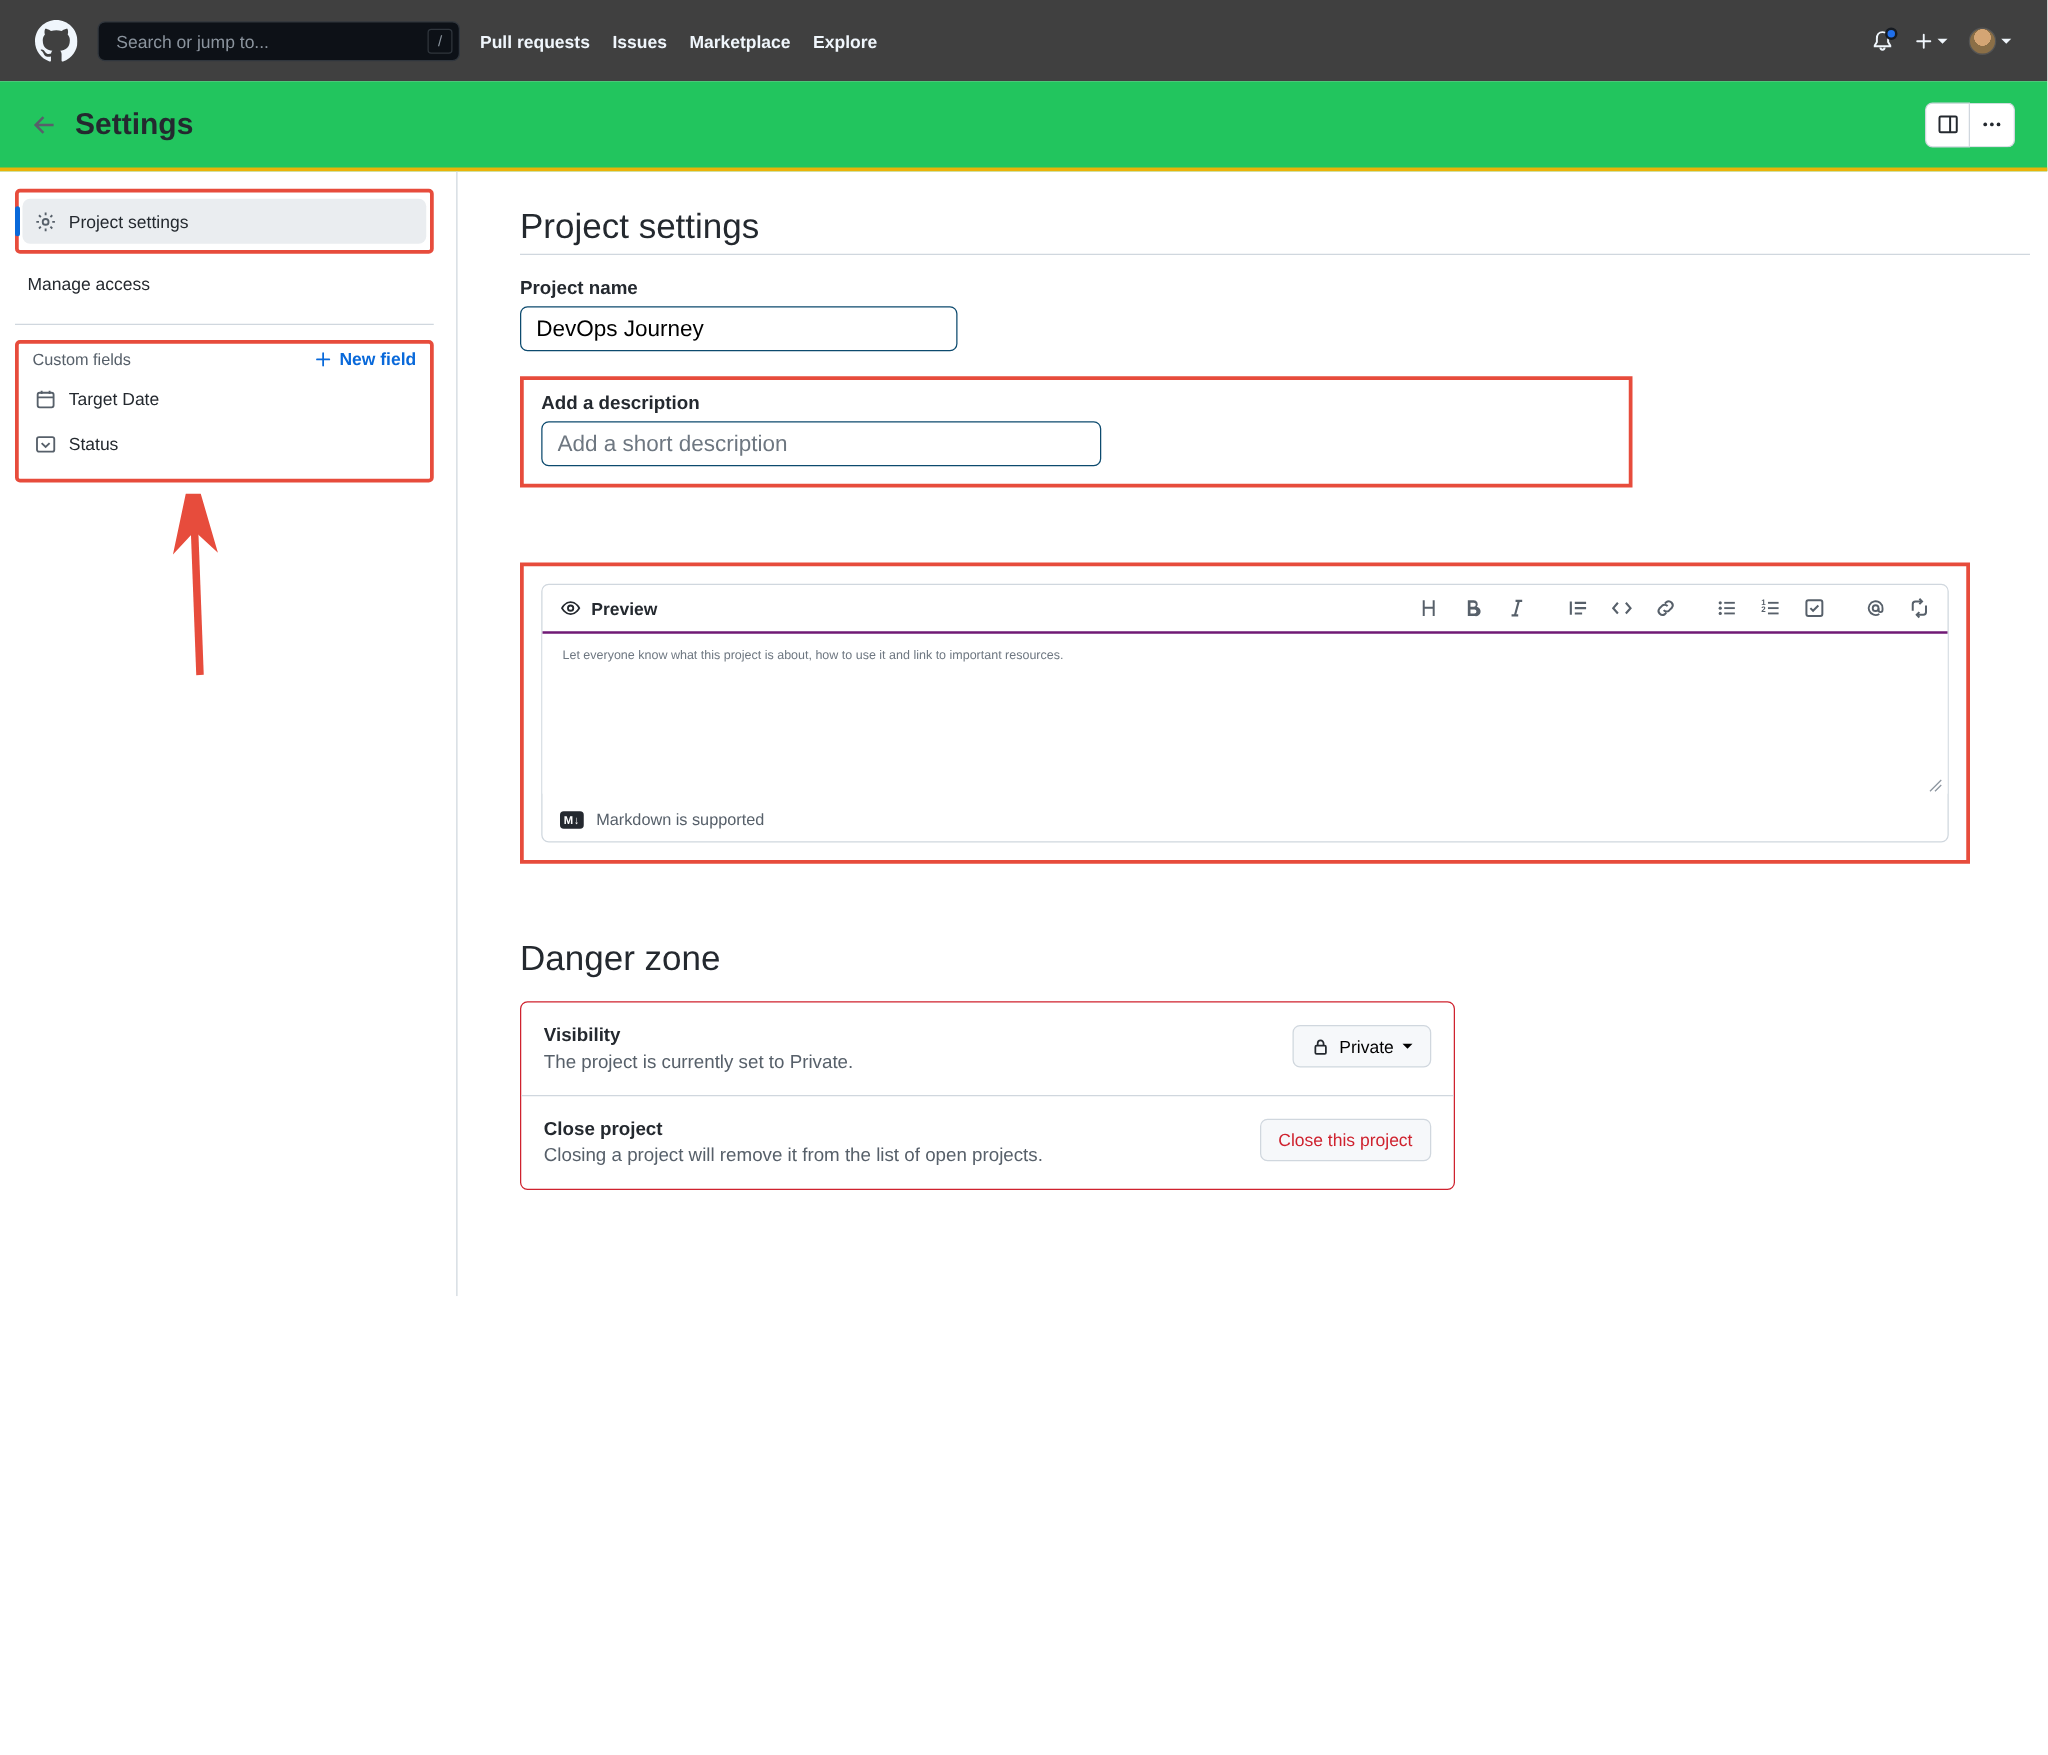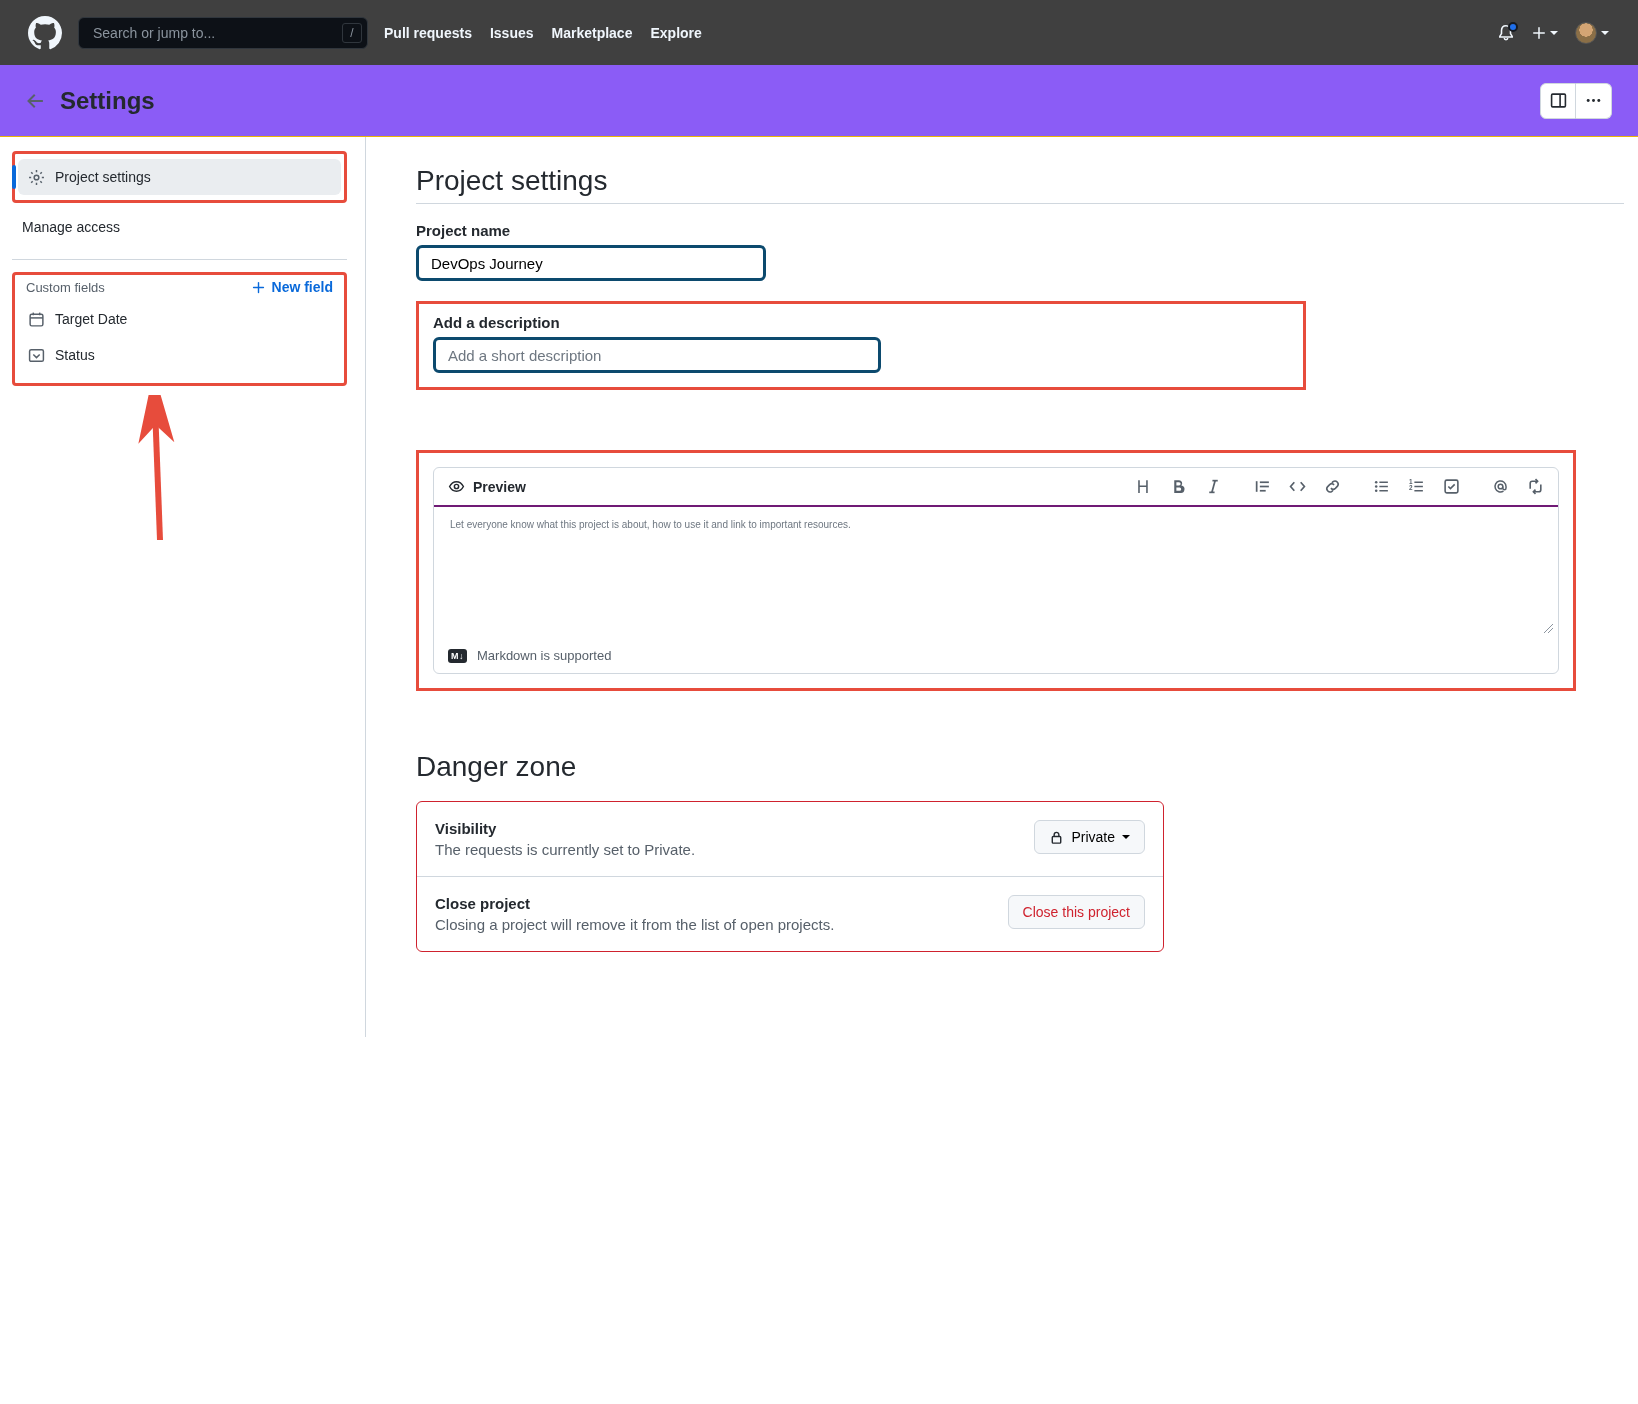--- a/index.html
+++ b/index.html
@@ -16,21 +16,21 @@
 .navlink { color: #f0f6fc; font-weight: 600; font-size: 14px; text-decoration: none; cursor: pointer; }
 .nav-spacer { flex: 1; }
 .nav-right { display: flex; align-items: center; gap: 16px; }
 .bell-wrap { position: relative; cursor: pointer; }
 .bell-dot { position: absolute; top: -2px; right: -3px; width: 10px; height: 10px; background: #1f6feb; border: 2px solid #161b22; border-radius: 50%; }
 .plus-caret { display: flex; align-items: center; gap: 2px; cursor: pointer; }
 .avatar-wrap { display: flex; align-items: center; gap: 3px; cursor: pointer; }
 .avatar { width: 22px; height: 22px; border-radius: 50%; background: radial-gradient(circle at 50% 35%, #d4a574 40%, #8b6f47 41%); border: 1px solid #555; }
 
 
-.subheader { height: 72px; background: #8b5cf6; border-bottom: 1px solid #eab308; display: flex; align-items: center; padding: 0 26px; }
+.subheader { height: 72px; background: #22c55e; border-bottom: 3px solid #eab308; display: flex; align-items: center; padding: 0 26px; }
 .back-arrow { margin-right: 14px; cursor: pointer; }
 .subheader h1 { font-size: 24px; font-weight: 600; }
 .subheader-right { margin-left: auto; display: flex; }
 .icon-btn { width: 36px; height: 36px; border: 1px solid #d0d7de; background: #fff; display: flex; align-items: center; justify-content: center; cursor: pointer; }
 .icon-btn:first-child { border-radius: 6px 0 0 6px; }
 .icon-btn:last-child { border-radius: 0 6px 6px 0; border-left: none; }
 
 
 .main { display: flex; }
 .sidebar { width: 366px; border-right: 1px solid #d0d7de; padding: 14px 18px 14px 12px; min-height: 900px; }
@@ -50,21 +50,21 @@
 .hl-sidebar-top { padding: 5px 3px; margin-bottom: 6px; }
 .hl-sidebar-fields { padding: 4px 3px 10px; }
 .hl-desc { border: 3px solid #e74c3c; padding: 10px 14px 14px; margin-top: 20px; max-width: 890px; }
 .hl-readme { border: 3px solid #e74c3c; padding: 10px 14px 14px; margin-top: 60px; max-width: 1160px; }
 
 
 .content h2.page-heading { font-size: 28px; font-weight: 400; margin-bottom: 6px; }
 .hr { border: none; border-top: 1px solid #d0d7de; margin-bottom: 18px; max-width: 748px; }
 .hr-full { max-width: none; }
 .field-label { font-weight: 600; font-size: 15px; margin-bottom: 6px; display: block; }
-.text-input { width: 350px; height: 36px; border: 3px solid #0c4a6e; border-radius: 6px; padding: 12px 12px; font-size: 15px; outline: none; background: #fff; }
+.text-input { width: 350px; height: 36px; border: 1px solid #0c4a6e; border-radius: 6px; padding: 12px 12px; font-size: 18px; outline: none; background: #fff; }
 .text-input::placeholder { color: #6e7781; }
 .desc-input { width: 448px; }
 
 
 .readme-box { border: 1px solid #d0d7de; border-radius: 6px; margin-top: 4px; }
 .readme-toolbar { display: flex; align-items: center; padding: 10px 14px; gap: 8px; }
 .preview-link { display: flex; align-items: center; gap: 8px; font-weight: 600; cursor: pointer; }
 .tool-spacer { flex: 1; }
 .tool-group { display: flex; gap: 18px; align-items: center; margin-left: 24px; }
 .tool-icon { cursor: pointer; color: #57606a; display: flex; }
@@ -327,21 +327,21 @@
       </div>
     </div>
 
     
     <div class="danger-zone">
       <h2>Danger zone</h2>
       <div class="danger-box">
         <div class="danger-row">
           <div class="danger-left">
             <h3>Visibility</h3>
-            <p>The requests is currently set to Private.</p>
+            <p>The project is currently set to Private.</p>
           </div>
           <div class="danger-right">
             <button class="btn">
               <svg width="15" height="15" viewBox="0 0 16 16" fill="none" stroke="#24292f" stroke-width="1.5">
                   <rect x="3.5" y="7" width="9" height="7" rx="1"></rect>
                   <path d="M5.5 7V5a2.5 2.5 0 015 0v2"></path>
                 </svg>
               <span>Private</span>
               <span class="caret-down-sm"></span>
             </button>

